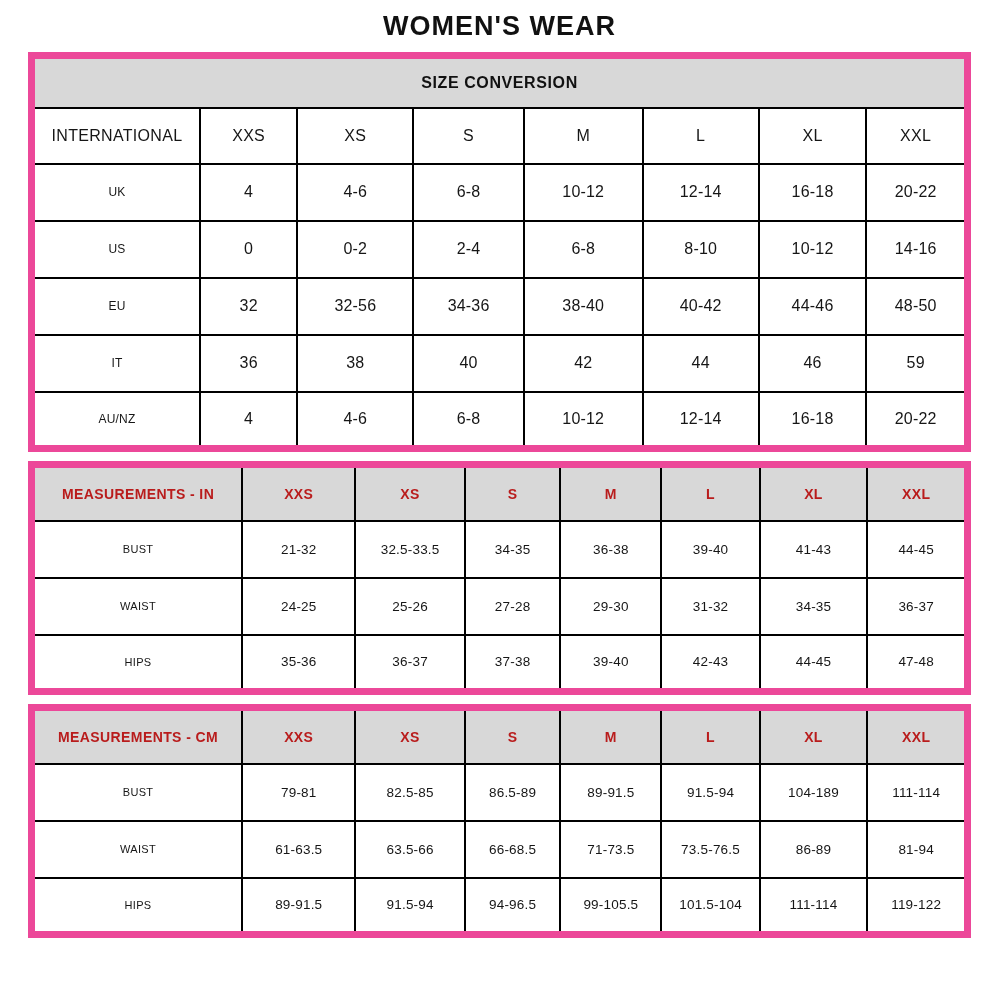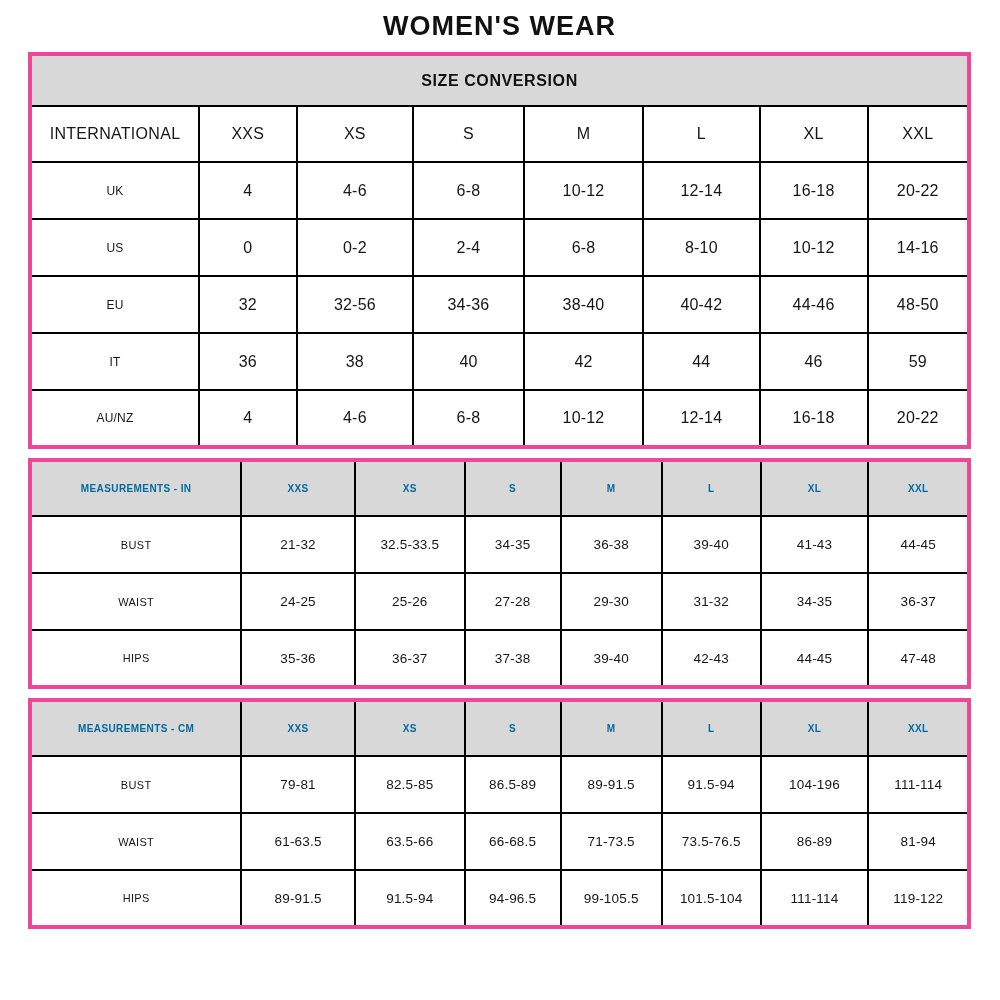--- a/index.html
+++ b/index.html
@@ -16,21 +16,21 @@
     font-weight: bold;
     letter-spacing: 1px;
     line-height: 28px;
     margin: 2px 0 12px 0;
     color: #111111;
   }
   table {
     width: 100%;
     border-collapse: collapse;
     table-layout: fixed;
-    border: 4px solid #ec4899;
+    border: 7px solid #ec4899;
   }
   td {
     border: 2px solid #000000;
     text-align: center;
     vertical-align: middle;
     padding: 0 2px;
     background: #ffffff;
     color: #161616;
   }
   tr.banner-row { height: 52px; }
@@ -44,23 +44,23 @@
   .t1 tr.head-row { height: 56px; }
   .t1 tr.head-row td { font-size: 16px; letter-spacing: 0.3px; }
   .t1 tr.data-row { height: 57px; }
   .t1 td.val { font-size: 16px; letter-spacing: 0.2px; }
   .t1 td.label { font-size: 12px; letter-spacing: 0.2px; }
   .t2, .t3 { margin-top: 9px; }
   .t2 tr.head-row, .t3 tr.head-row { height: 56px; }
   .t2 tr.head-row td, .t3 tr.head-row td {
     background: #d8d8d8;
     font-weight: bold;
-    font-size: 10px;
+    font-size: 14px;
     letter-spacing: 0.4px;
-    color: #0369a1;
+    color: #b91c1c;
   }
   .t2 tr.data-row, .t3 tr.data-row { height: 57px; }
   .t2 td.label, .t3 td.label { font-size: 11px; letter-spacing: 0.3px; }
   .t2 td.val, .t3 td.val { font-size: 13.5px; letter-spacing: 0.2px; }
 </style>
 </head>
 <body>
 
 <div class="page">
 
@@ -221,21 +221,21 @@
         <td>XL</td>
         <td>XXL</td>
       </tr>
       <tr class="data-row">
         <td class="label">BUST</td>
         <td class="val">79-81</td>
         <td class="val">82.5-85</td>
         <td class="val">86.5-89</td>
         <td class="val">89-91.5</td>
         <td class="val">91.5-94</td>
-        <td class="val">104-196</td>
+        <td class="val">104-189</td>
         <td class="val">111-114</td>
       </tr>
       <tr class="data-row">
         <td class="label">WAIST</td>
         <td class="val">61-63.5</td>
         <td class="val">63.5-66</td>
         <td class="val">66-68.5</td>
         <td class="val">71-73.5</td>
         <td class="val">73.5-76.5</td>
         <td class="val">86-89</td>

